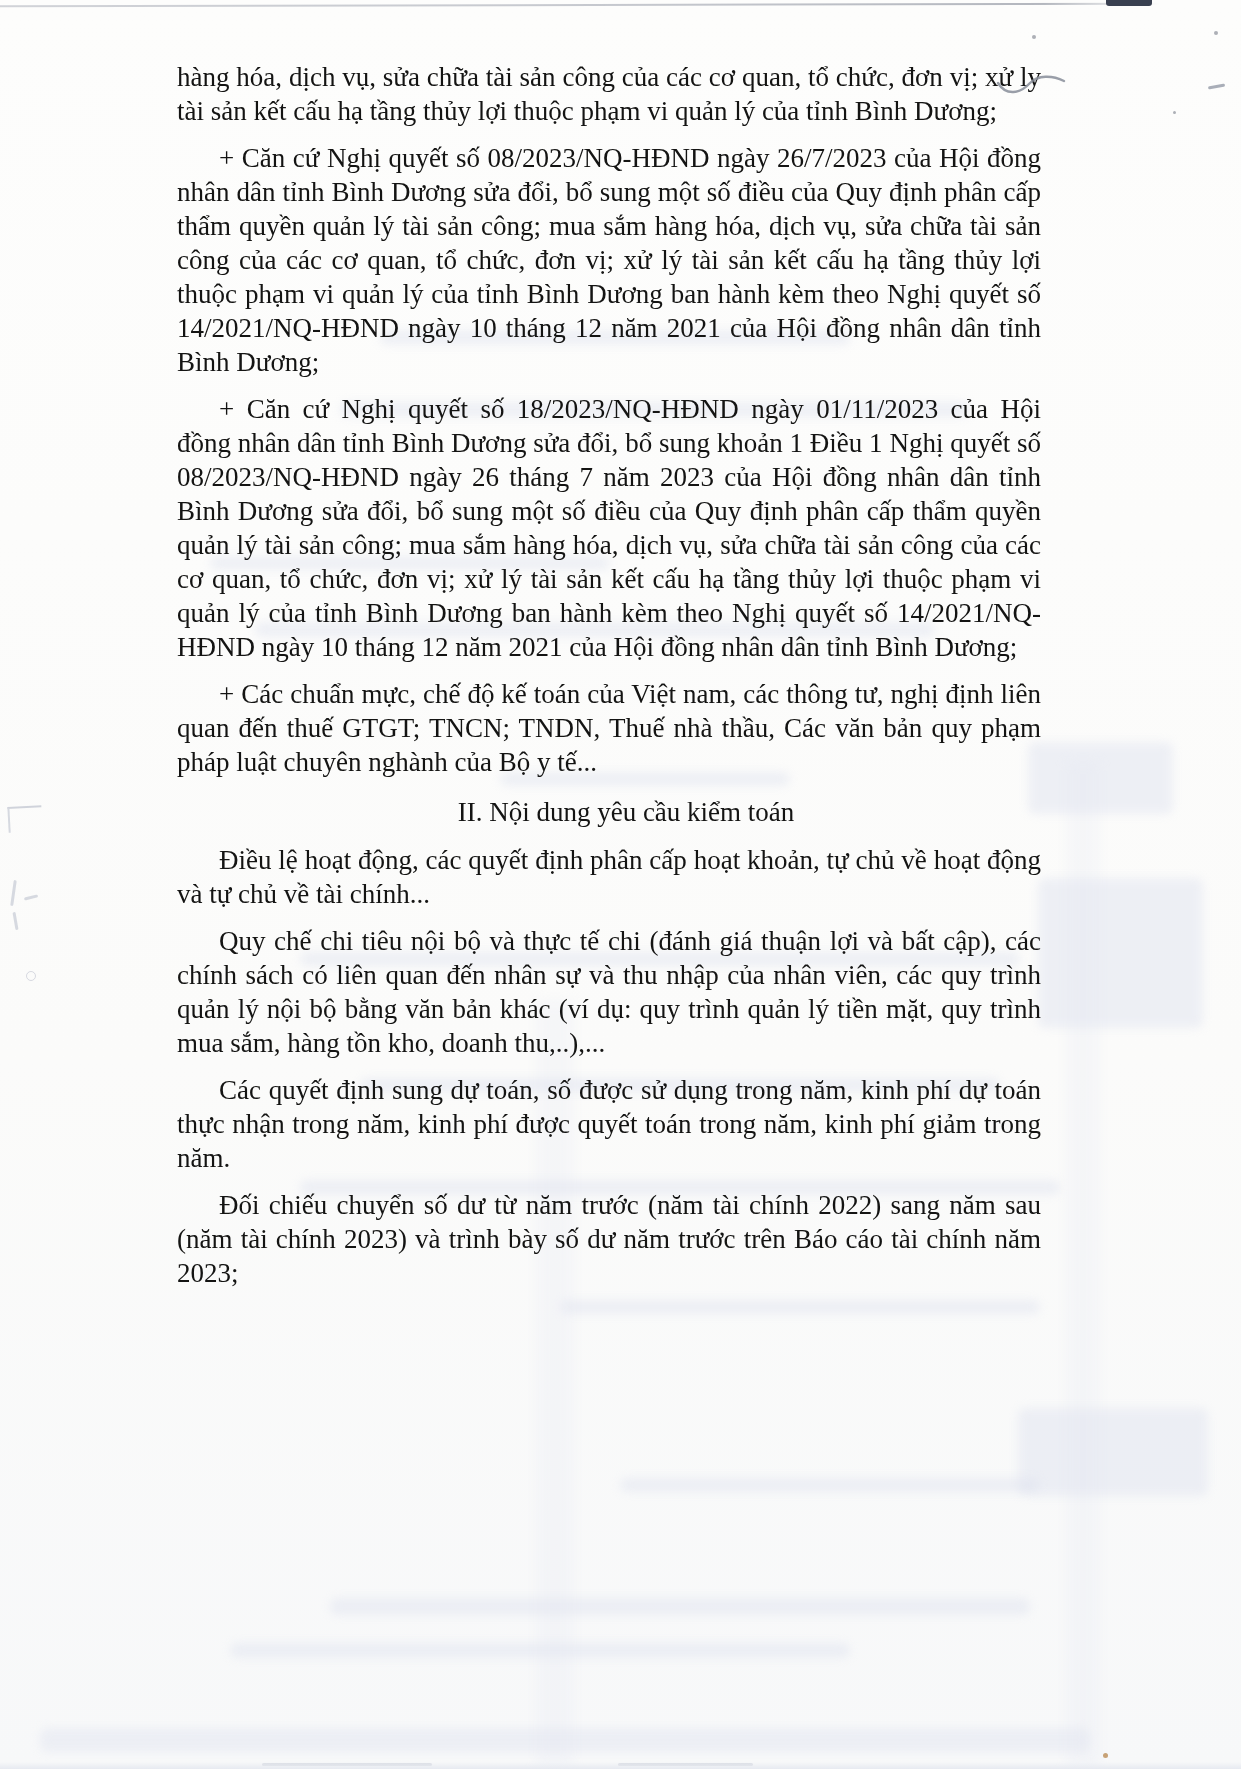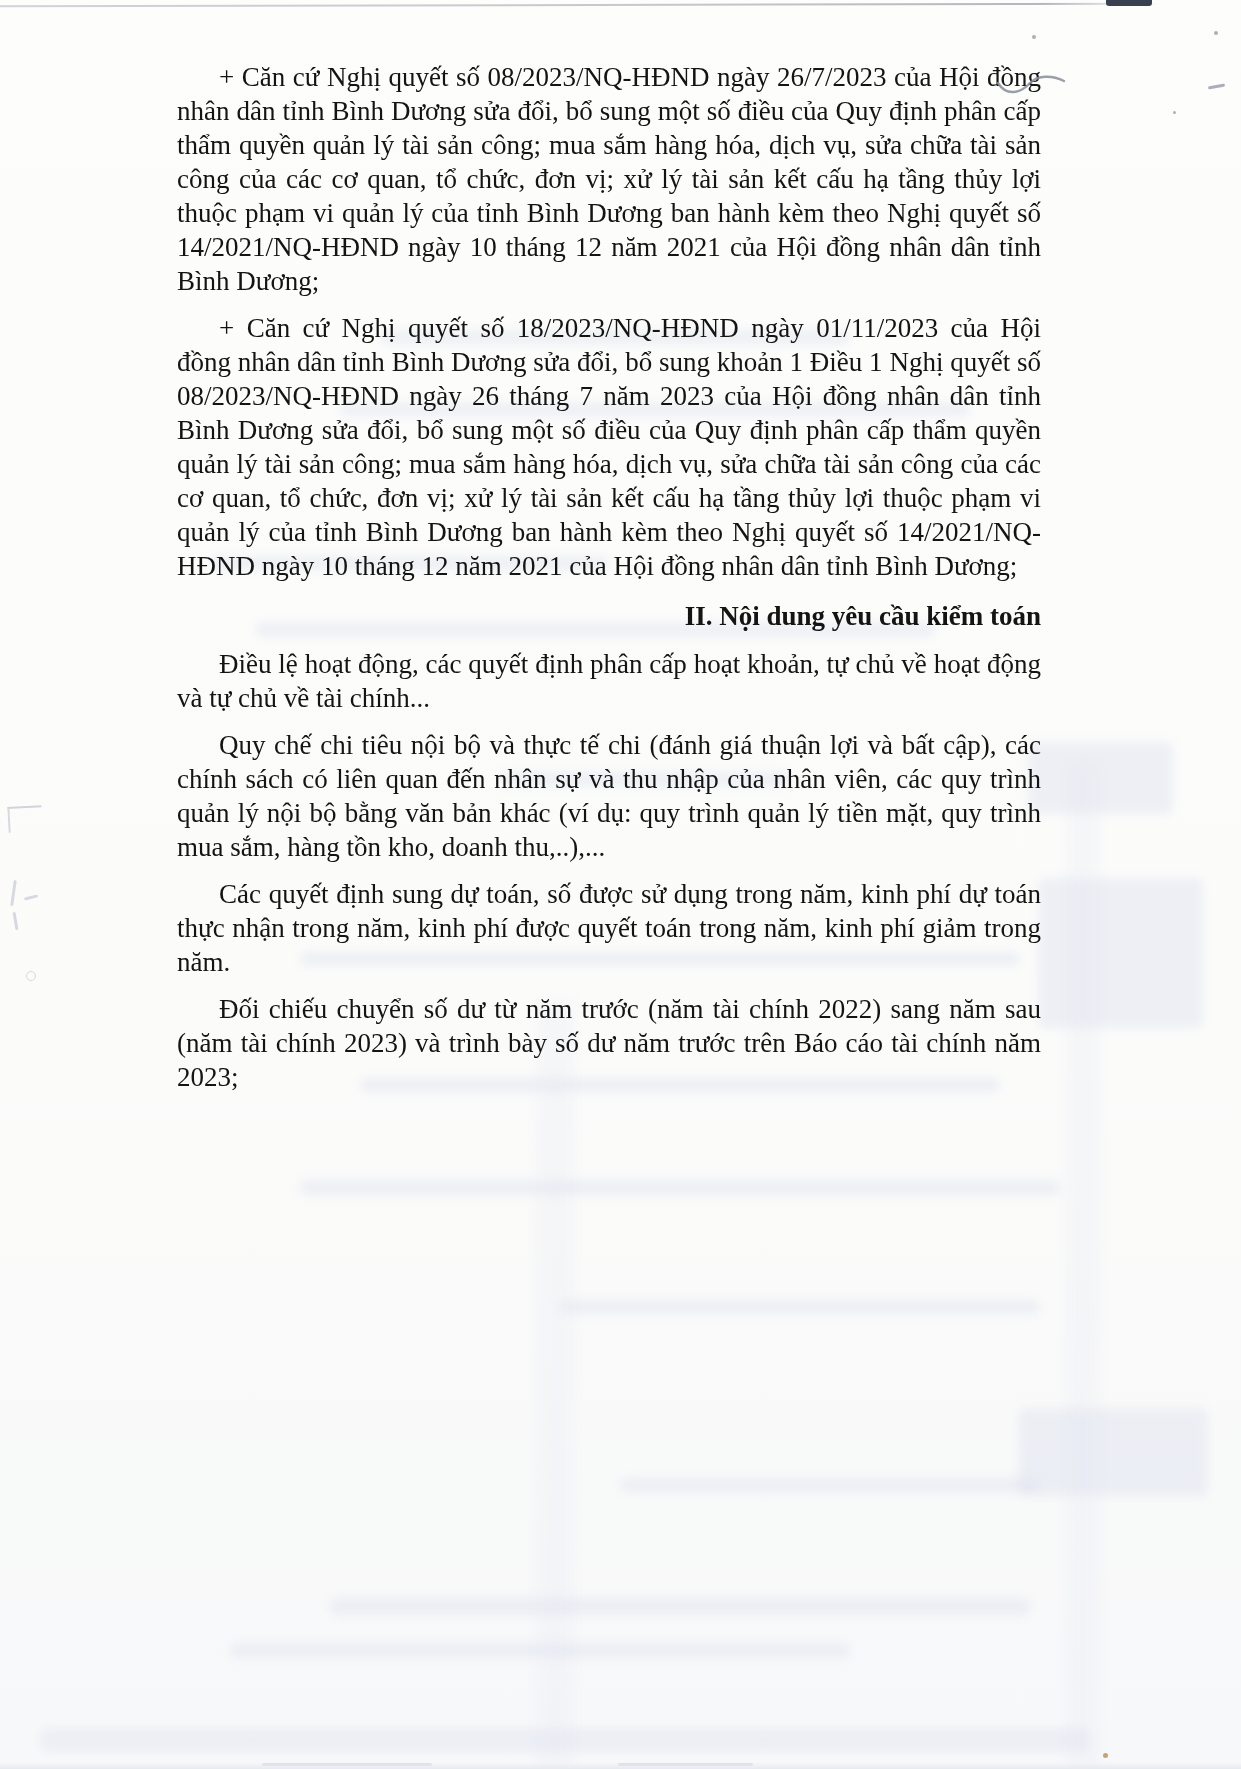--- a/index.html
+++ b/index.html
@@ -23,23 +23,23 @@
     width: 864px;
     font-size: 27px;
     line-height: 34px;
     color: #141413;
     text-align: justify;
   }
   .para { margin: 0 0 13px 0; }
   .para.plain  { text-indent: 0; }
   .para.indent { text-indent: 42px; }
   .para.heading {
-    font-weight: bold;
+    font-weight: normal;
     text-indent: 34px;
-    text-align: right;
+    text-align: center;
     margin: 16px 0 14px 0;
   }
   
   .top-scan-line {
     position: absolute;
     left: 0; top: 4px;
     width: 1160px; height: 2px;
     background: linear-gradient(90deg, #b9bcc4 0%, #a7abb5 55%, #8c919d 90%, rgba(140,145,157,0));
     opacity: .65;
     transform: rotate(-0.12deg);
@@ -156,22 +156,24 @@
   <div class="bleed" style="left:1018px; top:1408px; width:190px; height:88px;"></div>
   <div class="bleed" style="left:620px; top:1478px; width:420px; height:14px;"></div>
   <div class="bleed" style="left:330px; top:1598px; width:700px; height:17px;"></div>
   <div class="bleed" style="left:230px; top:1643px; width:620px; height:15px;"></div>
   <div class="bleed" style="left:40px; top:1728px; width:1050px; height:24px; opacity:.4;"></div>
 
   <div class="bleed-strip" style="left:536px; top:1000px; width:38px; height:769px;"></div>
   <div class="bleed-strip" style="left:1066px; top:760px; width:34px; height:1009px;"></div>
 
   <div class="text-block">
+      <p class="para plain">hàng hóa, dịch vụ, sửa chữa tài sản công của các cơ quan, tổ chức, đơn vị; xử ly tài sản kết cấu hạ tầng thủy lợi thuộc phạm vi quản lý của tỉnh Bình Dương;</p>
       <p class="para indent">+ Căn cứ Nghị quyết số 08/2023/NQ-HĐND ngày 26/7/2023 của Hội đồng nhân dân tỉnh Bình Dương sửa đổi, bổ sung một số điều của Quy định phân cấp thẩm quyền quản lý tài sản công; mua sắm hàng hóa, dịch vụ, sửa chữa tài sản công của các cơ quan, tổ chức, đơn vị; xử lý tài sản kết cấu hạ tầng thủy lợi thuộc phạm vi quản lý của tỉnh Bình Dương ban hành kèm theo Nghị quyết số 14/2021/NQ-HĐND ngày 10 tháng 12 năm 2021 của Hội đồng nhân dân tỉnh Bình Dương;</p>
       <p class="para indent">+ Căn cứ Nghị quyết số 18/2023/NQ-HĐND ngày 01/11/2023 của Hội đồng nhân dân tỉnh Bình Dương sửa đổi, bổ sung khoản 1 Điều 1 Nghị quyết số 08/2023/NQ-HĐND ngày 26 tháng 7 năm 2023 của Hội đồng nhân dân tỉnh Bình Dương sửa đổi, bổ sung một số điều của Quy định phân cấp thẩm quyền quản lý tài sản công; mua sắm hàng hóa, dịch vụ, sửa chữa tài sản công của các cơ quan, tổ chức, đơn vị; xử lý tài sản kết cấu hạ tầng thủy lợi thuộc phạm vi quản lý của tỉnh Bình Dương ban hành kèm theo Nghị quyết số 14/2021/NQ-HĐND ngày 10 tháng 12 năm 2021 của Hội đồng nhân dân tỉnh Bình Dương;</p>
+      <p class="para indent">+ Các chuẩn mực, chế độ kế toán của Việt nam, các thông tư, nghị định liên quan đến thuế GTGT; TNCN; TNDN, Thuế nhà thầu, Các văn bản quy phạm pháp luật chuyên nghành của Bộ y tế...</p>
       <p class="para heading">II.  Nội dung yêu cầu kiểm toán</p>
       <p class="para indent">Điều lệ hoạt động, các quyết định phân cấp hoạt khoản, tự chủ về hoạt động và tự chủ về tài chính...</p>
       <p class="para indent">Quy chế chi tiêu nội bộ và thực tế chi (đánh giá thuận lợi và bất cập), các chính sách có liên quan đến nhân sự và thu nhập của nhân viên, các quy trình quản lý nội bộ bằng văn bản khác (ví dụ: quy trình quản lý tiền mặt, quy trình mua sắm, hàng tồn kho, doanh thu,..),...</p>
       <p class="para indent">Các quyết định sung dự toán, số được sử dụng trong năm, kinh phí dự toán thực nhận trong năm, kinh phí được quyết toán trong năm, kinh phí giảm trong năm.</p>
       <p class="para indent">Đối chiếu chuyển số dư từ năm trước (năm tài chính 2022) sang năm sau (năm tài chính 2023) và trình bày số dư năm trước trên Báo cáo tài chính năm 2023;</p>
     </div>
 
   <svg class="pen-squiggle" viewBox="0 0 72 30">
     <path d="M2,11 C10,24 24,22 34,11 C42,3 56,3 68,9" fill="none" stroke="#878d99" stroke-width="2.4" stroke-linecap="round" opacity="0.85"></path>
   </svg>

